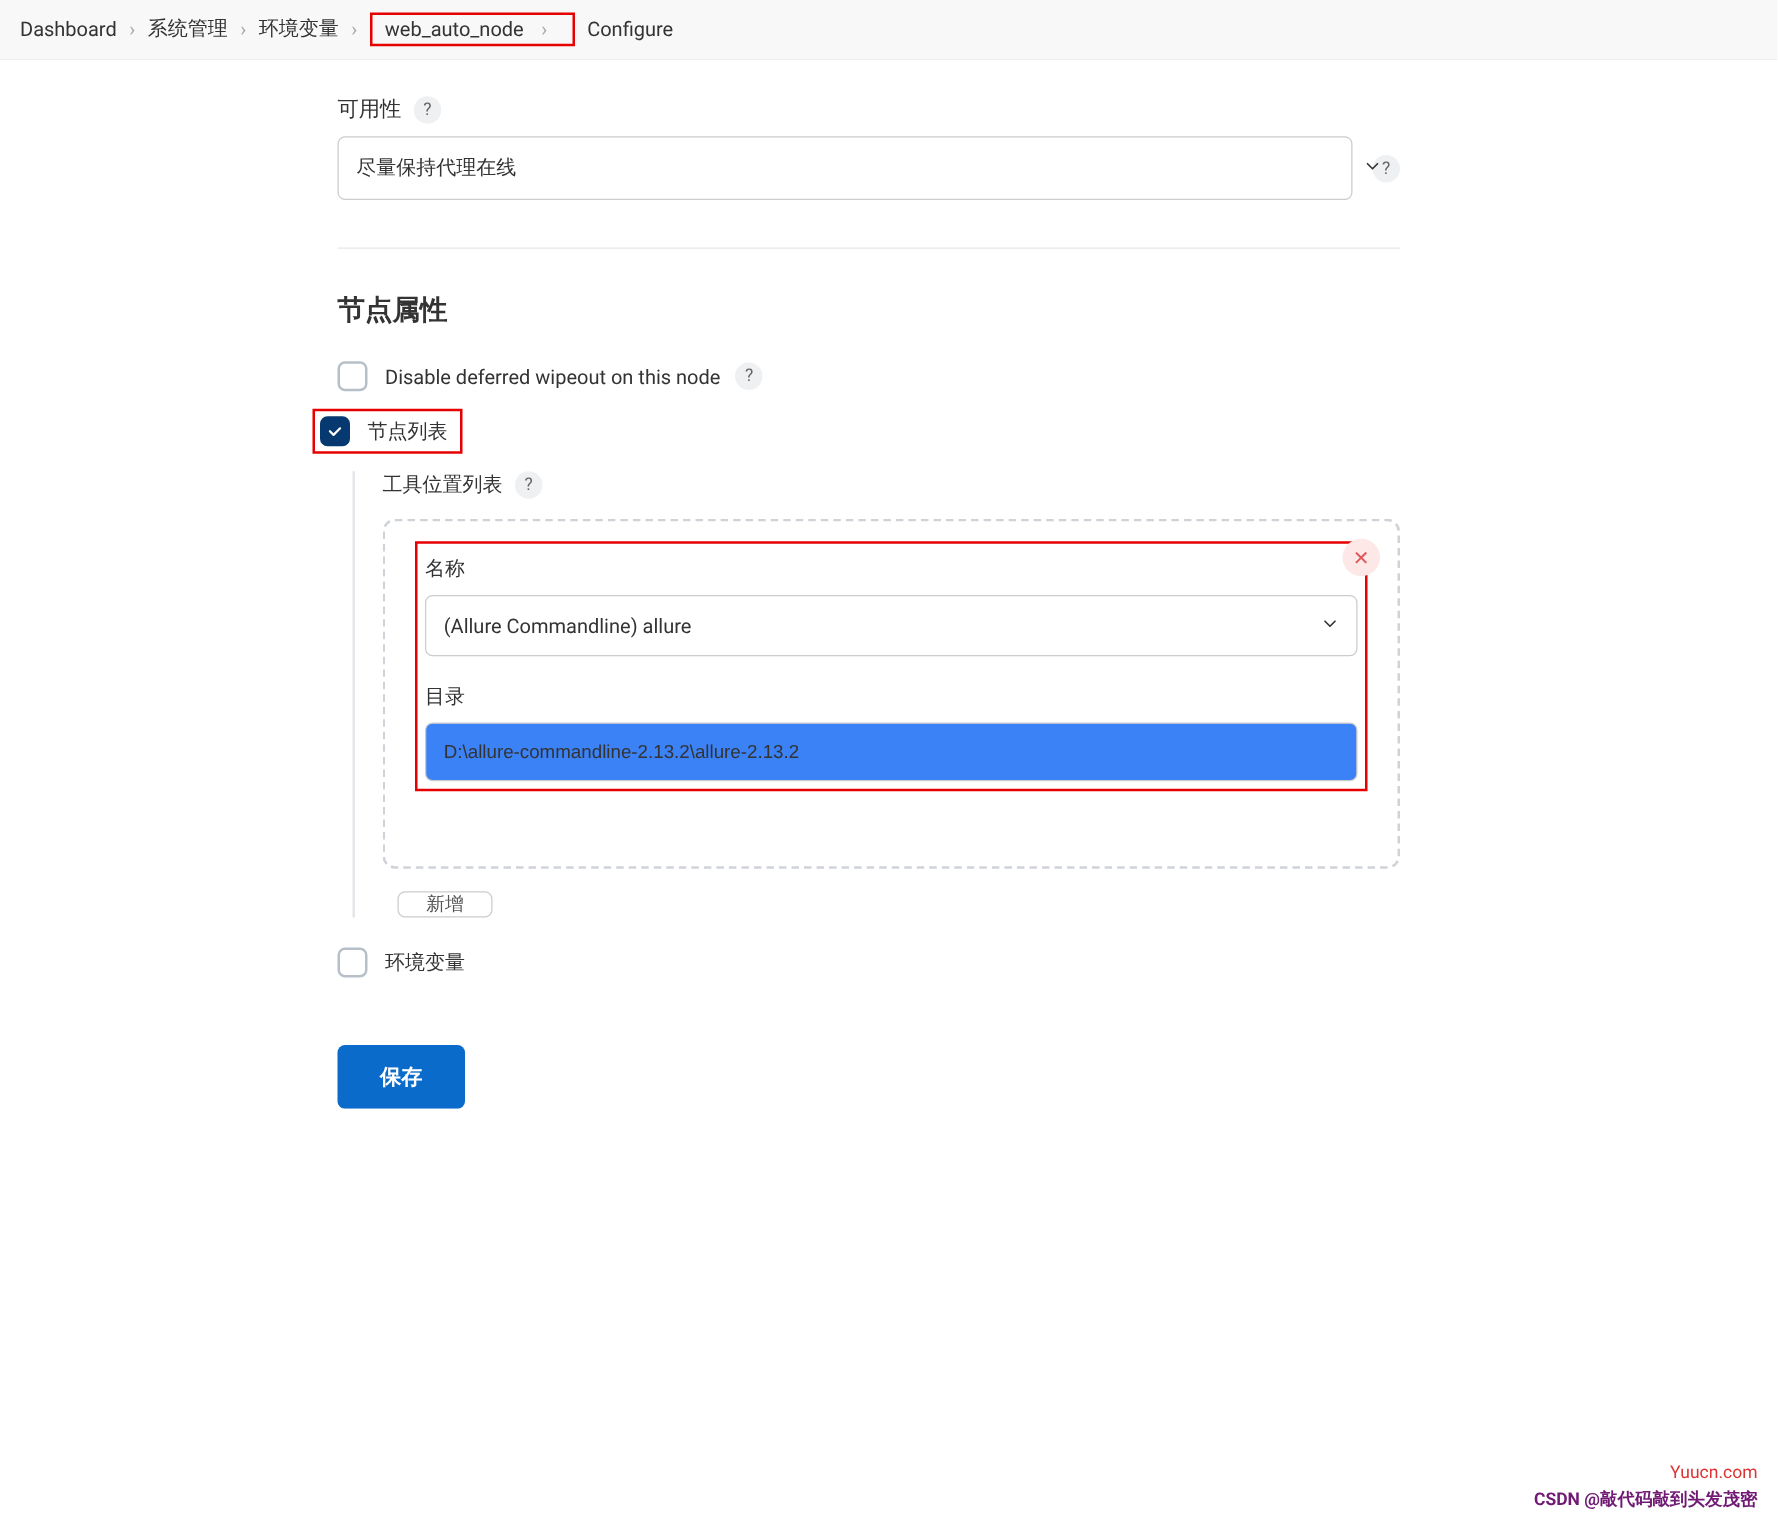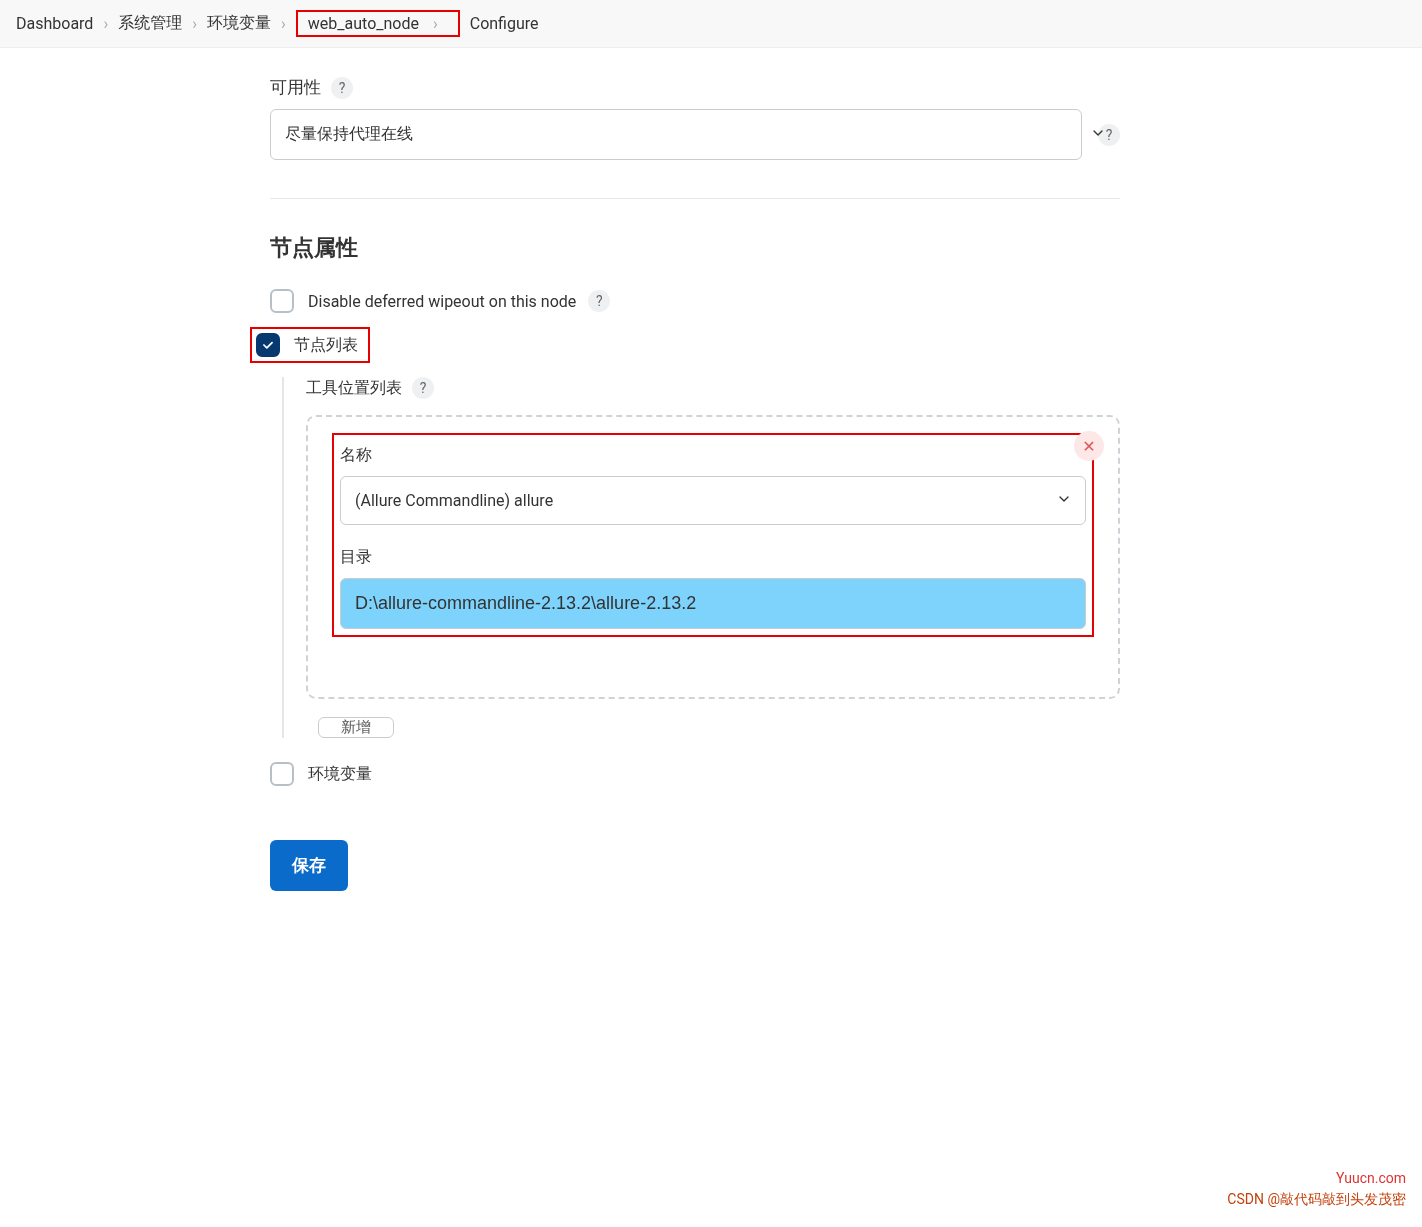--- a/index.html
+++ b/index.html
@@ -157,23 +157,23 @@
   .inner-label {
     font-size: 16px;
     margin-bottom: 10px;
     color: #333;
   }
   .input {
     width: 100%;
     border: 1px solid #ccc;
     border-radius: 6px;
     padding: 14px 14px;
-    font-size: 18px;
-    color: #333;
-    background: #7dd3fc;
+    font-size: 15px;
+    color: #333;
+    background: #3b82f6;
   }
   .red-box-fields {
     border: 2px solid #e60000;
     padding: 10px 6px 6px 6px;
     margin-top: -8px;
   }
   .red-box-fields .group { margin-bottom: 22px; }
   .red-box-fields .group:last-child { margin-bottom: 0; }
   .btn-secondary {
     margin-top: 18px;
@@ -184,39 +184,40 @@
     border-radius: 6px;
     font-size: 15px;
     cursor: pointer;
     margin-left: 12px;
   }
   .btn-primary {
     margin-top: 40px;
     background: #0b6bcb;
     color: #fff;
     border: none;
-    padding: 14px 22px;
+    padding: 14px 34px;
     border-radius: 6px;
     font-size: 17px;
     font-weight: 600;
     cursor: pointer;
   }
   .watermark1 {
     position: fixed;
     right: 16px;
     bottom: 41px;
     color: #d33;
     font-size: 14px;
   }
   .watermark2 {
     position: fixed;
     right: 16px;
     bottom: 18px;
-    color: #c2410c;
+    color: #701a75;
     font-size: 14px;
+    font-weight: bold;
   }
   .chev-svg { width: 16px; height: 16px; }
 </style>
 </head>
 <body>
 
 <div class="breadcrumb">
   <span class="breadcrumb-item">Dashboard</span>
   <span class="breadcrumb-sep">›</span>
   <span class="breadcrumb-item">系统管理</span>

